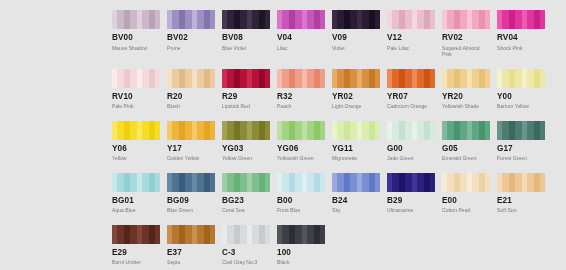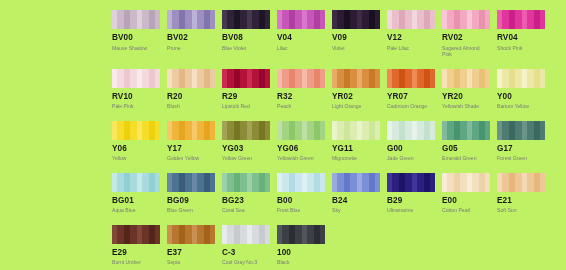--- a/index.html
+++ b/index.html
@@ -11,21 +11,21 @@
     width: 566px;
     height: 270px;
     overflow: hidden;
     font-family: "Liberation Sans", sans-serif;
     -webkit-font-smoothing: antialiased;
   }
   #sheet {
     position: relative;
     width: 566px;
     height: 270px;
-    background: #bef264;
+    background: #e5e5e5;
   }
   .grid {
     position: absolute;
     left: 112px;
     top: 10px;
     width: 340px;
   }
   .row {
     display: flex;
     flex-direction: row;

